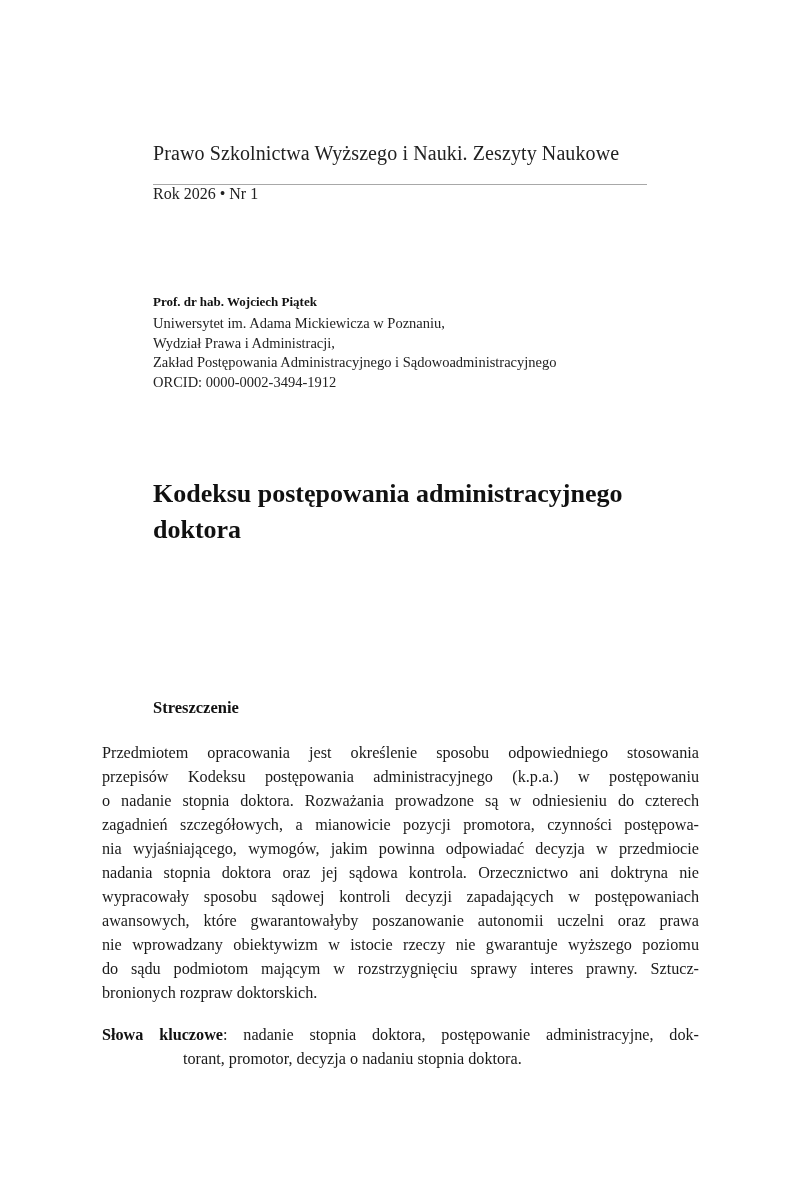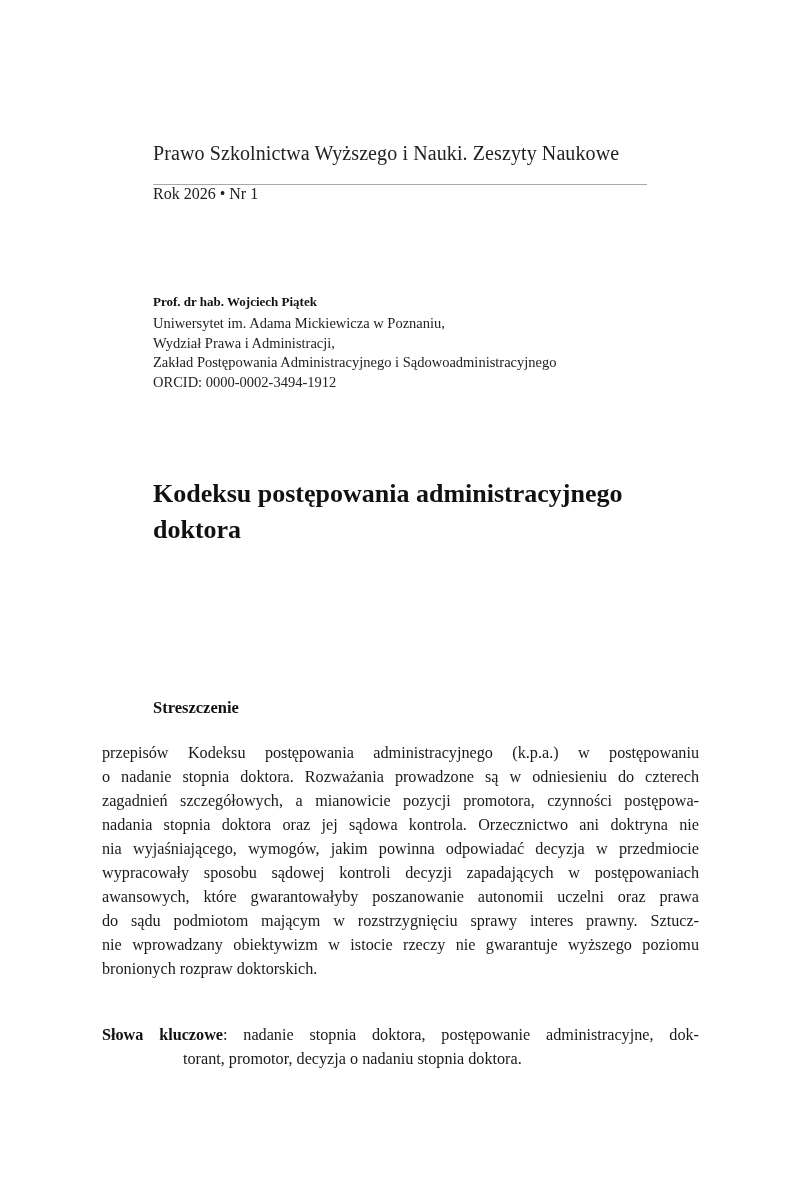--- a/index.html
+++ b/index.html
@@ -136,28 +136,29 @@
 </div>
 
 <h1 class="article-title">
   <span>Kodeksu postępowania administracyjnego</span>
   <span>doktora</span>
 </h1>
 
 <h2 class="abstract-heading">Streszczenie</h2>
 
 <div class="abstract-body">
+  <span class="line">Przedmiotem opracowania jest określenie sposobu odpowiedniego stosowania</span>
   <span class="line">przepisów Kodeksu postępowania administracyjnego (k.p.a.) w postępowaniu</span>
   <span class="line">o nadanie stopnia doktora. Rozważania prowadzone są w odniesieniu do czterech</span>
   <span class="line">zagadnień szczegółowych, a mianowicie pozycji promotora, czynności postępowa-</span>
+  <span class="line">nia wyjaśniającego, wymogów, jakim powinna odpowiadać decyzja w przedmiocie</span>
   <span class="line">nadania stopnia doktora oraz jej sądowa kontrola. Orzecznictwo ani doktryna nie</span>
-  <span class="line">nia wyjaśniającego, wymogów, jakim powinna odpowiadać decyzja w przedmiocie</span>
   <span class="line">wypracowały sposobu sądowej kontroli decyzji zapadających w postępowaniach</span>
   <span class="line">awansowych, które gwarantowałyby poszanowanie autonomii uczelni oraz prawa</span>
+  <span class="line">nie wprowadzany obiektywizm w istocie rzeczy nie gwarantuje wyższego poziomu</span>
   <span class="line">do sądu podmiotom mającym w rozstrzygnięciu sprawy interes prawny. Sztucz-</span>
-  <span class="line">nie wprowadzany obiektywizm w istocie rzeczy nie gwarantuje wyższego poziomu</span>
   <span class="line last">bronionych rozpraw doktorskich.</span>
 </div>
 
 <div class="keywords">
   <span class="kw-line1"><span class="kw-label">Słowa kluczowe</span><span>: </span><span>nadanie stopnia doktora, postępowanie administracyjne, dok-</span></span>
   <span class="kw-line2">torant, promotor, decyzja o nadaniu stopnia doktora.</span>
 </div>
 
 </body></html>

